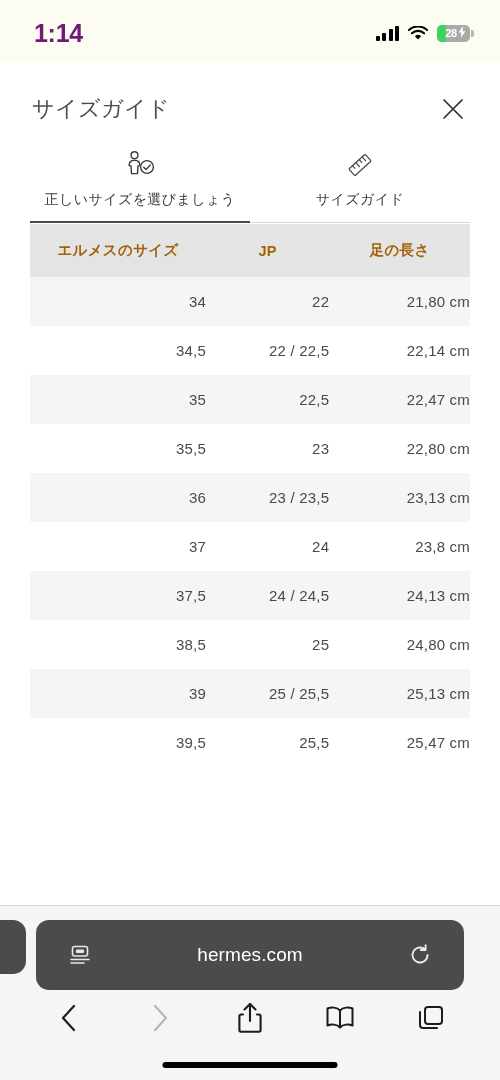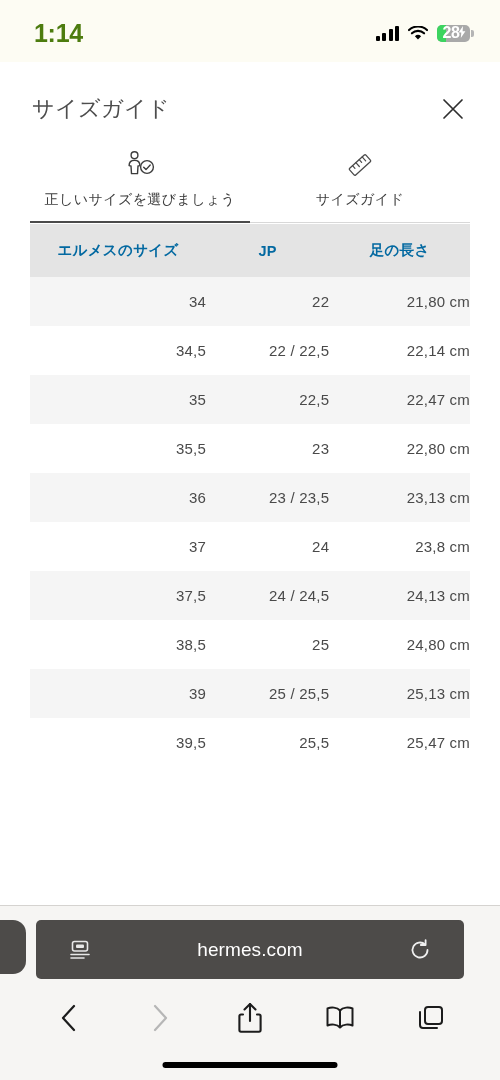--- a/index.html
+++ b/index.html
@@ -13,21 +13,21 @@
 
   
   .status-bar{
     height:62px; width:100%;
     background:#fdfcf3;
     display:flex; align-items:center; justify-content:space-between;
     padding:0 30px 0 34px;
     position:relative;
   }
   .status-time{
-    font-size:25px; font-weight:bold; color:#4d7c0f;
+    font-size:25px; font-weight:bold; color:#701a75;
     letter-spacing:-0.3px; margin-top:4px;
   }
   .status-right{ display:flex; align-items:center; gap:9px; margin-top:4px; }
   .signal{ display:flex; align-items:flex-end; gap:2.5px; height:15px; }
   .signal i{ display:block; width:4px; background:#000; border-radius:1px; }
   .signal i:nth-child(1){ height:5px; }
   .signal i:nth-child(2){ height:8px; }
   .signal i:nth-child(3){ height:11.5px; }
   .signal i:nth-child(4){ height:15px; }
   .wifi{ width:20px; height:15px; position:relative; }
@@ -38,21 +38,21 @@
   }
   .battery .fill{
     position:absolute; left:0; top:0; bottom:0; width:20px;
     background:#3cd45f; border-radius:5px 0 0 5px;
   }
   .battery .nub{
     position:absolute; right:-3.5px; top:5px; width:2.5px; height:7px;
     background:#b5b5b5; border-radius:0 2px 2px 0;
   }
   .battery .lvl{
-    position:relative; z-index:2; font-size:16px; font-weight:bold;
+    position:relative; z-index:2; font-size:11px; font-weight:bold;
     color:#fff; width:100%; text-align:center; letter-spacing:-0.4px;
     padding-right:5px;
   }
   .battery .bolt{
     position:absolute; right:4px; top:50%; transform:translateY(-50%);
     z-index:3;
   }
 
   
   .page{
@@ -90,21 +90,21 @@
   }
   .tab-rule-active{
     position:absolute; left:30px; width:220px; bottom:0;
     height:2px; background:#4a4a4a;
   }
 
   
   .table-wrap{ padding:0 30px; margin-top:1px; }
   table{ width:100%; border-collapse:collapse; table-layout:fixed; }
   thead th{
-    background:#e4e4e4; color:#0369a1;
+    background:#e4e4e4; color:#a16207;
     font-size:14.5px; font-weight:bold; letter-spacing:0.3px;
     padding:17px 0; text-align:center;
   }
   thead th:nth-child(1){ width:40%; }
   thead th:nth-child(2){ width:28%; }
   thead th:nth-child(3){ width:32%;font-family:Liberation Serif, serif; }
   tbody td{
     font-size:15px; color:#4a4a4a; text-align:right;
     padding:16px 0; letter-spacing:0.2px;
   }
@@ -115,22 +115,22 @@
   .safari{
     position:absolute; left:0; right:0; bottom:0; height:175px;
     background:#f6f5f3;
     border-top:1px solid #d5d3d0;
   }
   .tab-peek{
     position:absolute; left:-22px; top:14px; width:48px; height:54px;
     background:#4d4b49; border-radius:13px;
   }
   .url-bar{
-    position:absolute; left:36px; right:36px; top:14px; height:59px;
-    background:#4d4b49; border-radius:5px;
+    position:absolute; left:36px; right:36px; top:14px; height:70px;
+    background:#4d4b49; border-radius:13px;
     display:flex; align-items:center; padding:0 31px;
   }
   .url-text{
     flex:1; text-align:center; color:#fff; font-size:19px;
     letter-spacing:0.1px;
   }
   .reader-icon, .reload-icon{
     width:26px; height:26px; display:flex; align-items:center; justify-content:center;
     cursor:pointer;
   }

